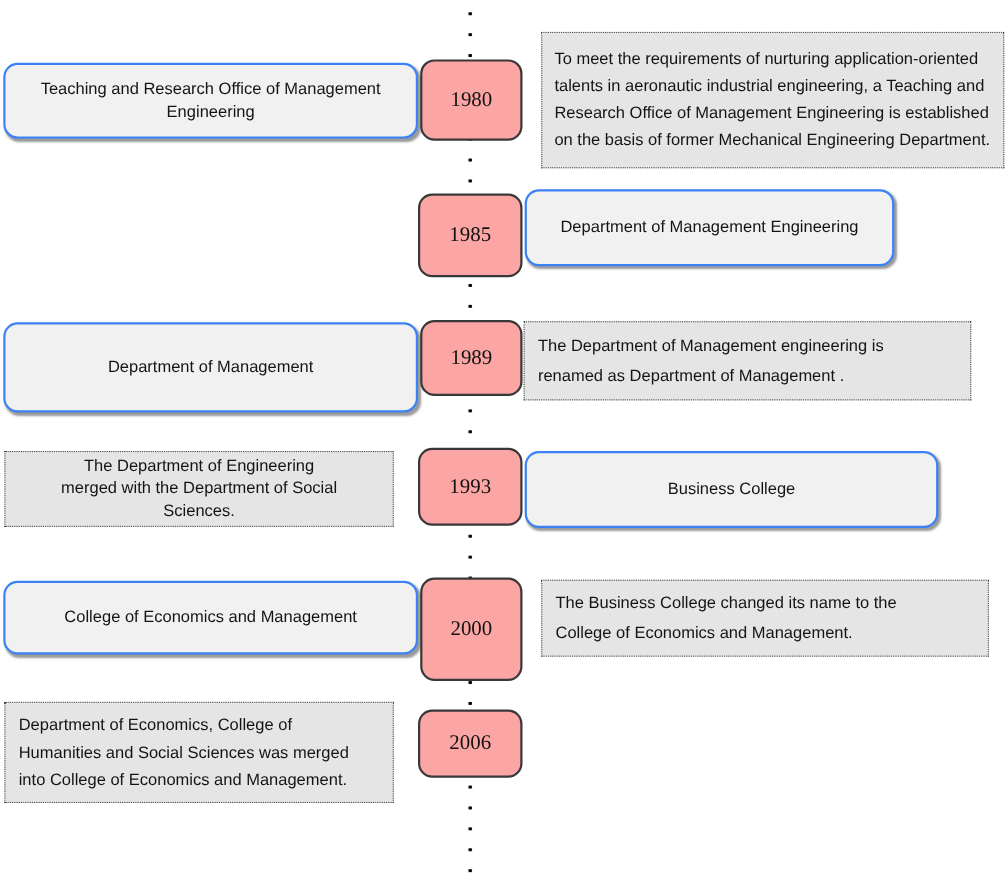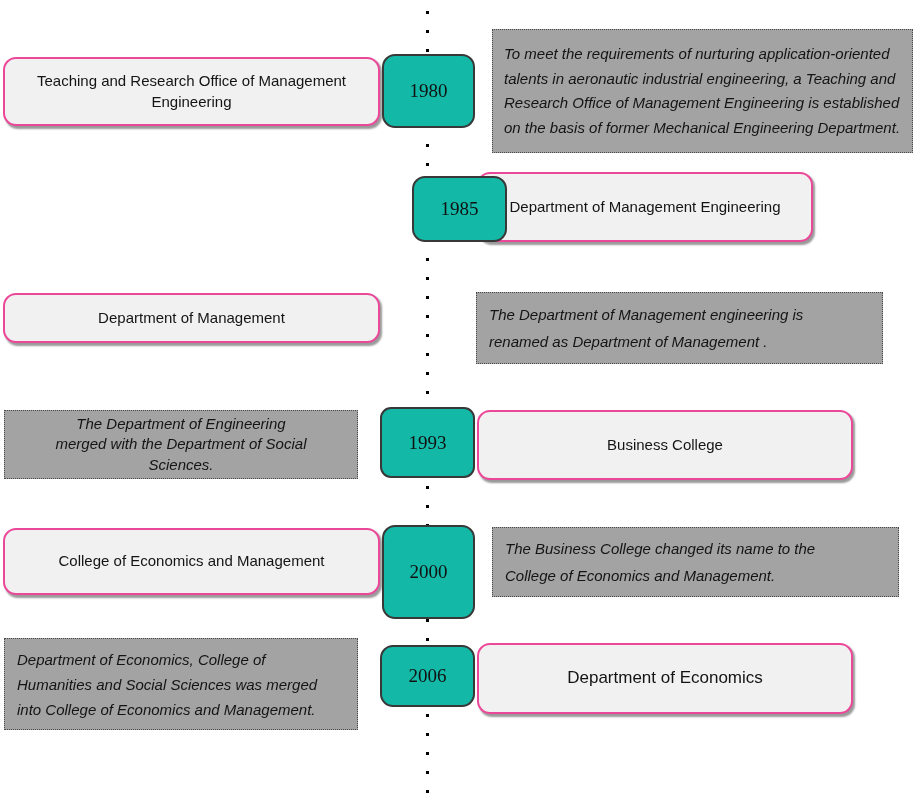--- a/index.html
+++ b/index.html
@@ -11,47 +11,47 @@
     position:absolute; left:425px; top:0; width:5px; height:794px; z-index:0;
     background-image: radial-gradient(circle, #000 1.5px, rgba(0,0,0,0) 1.7px);
     background-size: 5px 19px; background-repeat: repeat-y; background-position: center 3px;
   }
   .box {
     position:absolute; box-sizing:border-box; z-index:1;
     display:flex; align-items:center; justify-content:center;
     text-align:center; font-size:15px; line-height:1.35;
   }
   .solid {
-    background:#f1f1f1; border:2px solid #ec4899; border-radius:13px;
+    background:#f1f1f1; border:2px solid #3b82f6; border-radius:13px;
     box-shadow: 2px 2.5px 2px rgba(110,110,110,0.7);
   }
-  .dotted { background:#a3a3a3; border:1.5px dotted #4a4a4a; border-radius:0;font-style:italic; }
+  .dotted { background:#e5e5e5; border:1.5px dotted #4a4a4a; border-radius:0; }
   .year {
     position:absolute; box-sizing:border-box; z-index:2;
     display:flex; align-items:center; justify-content:center;
-    background:#14b8a6; border:2px solid #383838; border-radius:13px;
+    background:#fca5a5; border:2px solid #383838; border-radius:13px;
     font-family:"Liberation Serif", serif; font-size:19px; color:#111;
   }
   .left-text { justify-content:flex-start; text-align:left; }
 
   
   .r1L { left:3px;   top:57px;  width:377px; height:69px;  padding:0 30px; }
   .r1Y { left:382px; top:54px;  width:93px;  height:74px; }
   .r1R { left:492px; top:29px;  width:421px; height:124px; line-height:24.5px; padding:4px 8px 4px 11px; }
   
   .r2L { left:4px;   top:172px; width:354px; height:71px;  padding:0 45px; }
-  .r2Y { left:380px; top:176px; width:95px;  height:66px;margin-left:32px; }
+  .r2Y { left:380px; top:176px; width:95px;  height:76px; }
   .r2R { left:477px; top:172px; width:336px; height:70px;  padding:0 20px; }
   
-  .r3L { left:3px;   top:293px; width:377px; height:50px;  padding:0 30px; }
+  .r3L { left:3px;   top:293px; width:377px; height:82px;  padding:0 30px; }
   .r3Y { left:382px; top:291px; width:93px;  height:69px; }
   .r3R { left:476px; top:292px; width:407px; height:72px;  line-height:27px; padding:0 60px 0 12px; }
   
   .r4L { left:4px;   top:410px; width:354px; height:69px;  padding:0 45px; }
-  .r4Y { left:380px; top:407px; width:95px;  height:71px;border-radius:11px; }
+  .r4Y { left:380px; top:407px; width:95px;  height:71px; }
   .r4R { left:477px; top:410px; width:376px; height:70px;  padding:0 20px; }
   
   .r5L { left:3px;   top:528px; width:377px; height:67px;  padding:0 30px; }
   .r5Y { left:382px; top:525px; width:93px;  height:94px; }
   .r5R { left:492px; top:527px; width:407px; height:70px;  line-height:27px; padding:0 60px 0 12px; }
   
   .r6L { left:4px;   top:638px; width:354px; height:92px;  line-height:25px; padding:0 26px 0 12px; }
   .r6Y { left:380px; top:645px; width:95px;  height:62px; }
   .r6R { left:477px; top:643px; width:376px; height:71px;  padding:0 20px; font-size:17px; }
 </style>
@@ -63,27 +63,27 @@
   <div class="dotline"></div>
 
   <div class="box solid r1L">Teaching and Research Office of Management Engineering</div>
   <div class="year r1Y">1980</div>
   <div class="box dotted left-text r1R">To meet the requirements of nurturing application-oriented talents in aeronautic industrial engineering, a Teaching and Research Office of Management Engineering is established on the basis of former Mechanical Engineering Department.</div>
 
   <div class="year r2Y">1985</div>
   <div class="box solid r2R">Department of Management Engineering</div>
 
   <div class="box solid r3L">Department of Management</div>
+  <div class="year r3Y">1989</div>
   <div class="box dotted left-text r3R">The Department of Management engineering is renamed as Department of Management .</div>
 
   <div class="box dotted r4L">The Department of Engineering merged with the Department of Social Sciences.</div>
   <div class="year r4Y">1993</div>
   <div class="box solid r4R">Business College</div>
 
   <div class="box solid r5L">College of Economics and Management</div>
   <div class="year r5Y">2000</div>
   <div class="box dotted left-text r6L">Department of Economics, College of Humanities and Social Sciences was merged into College of Economics and Management.</div>
 
   <div class="box dotted left-text r5R">The Business College changed its name to the College of Economics and Management.</div>
   <div class="year r6Y">2006</div>
-  <div class="box solid r6R">Department of Economics</div>
 
 </div>
 
 </body></html>

